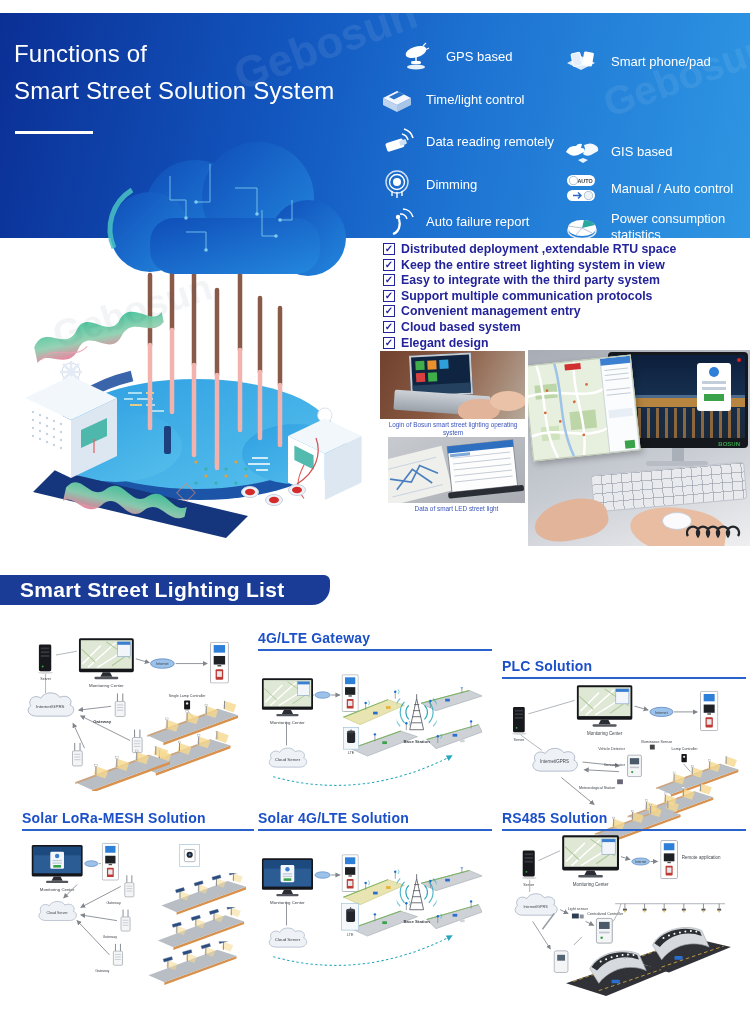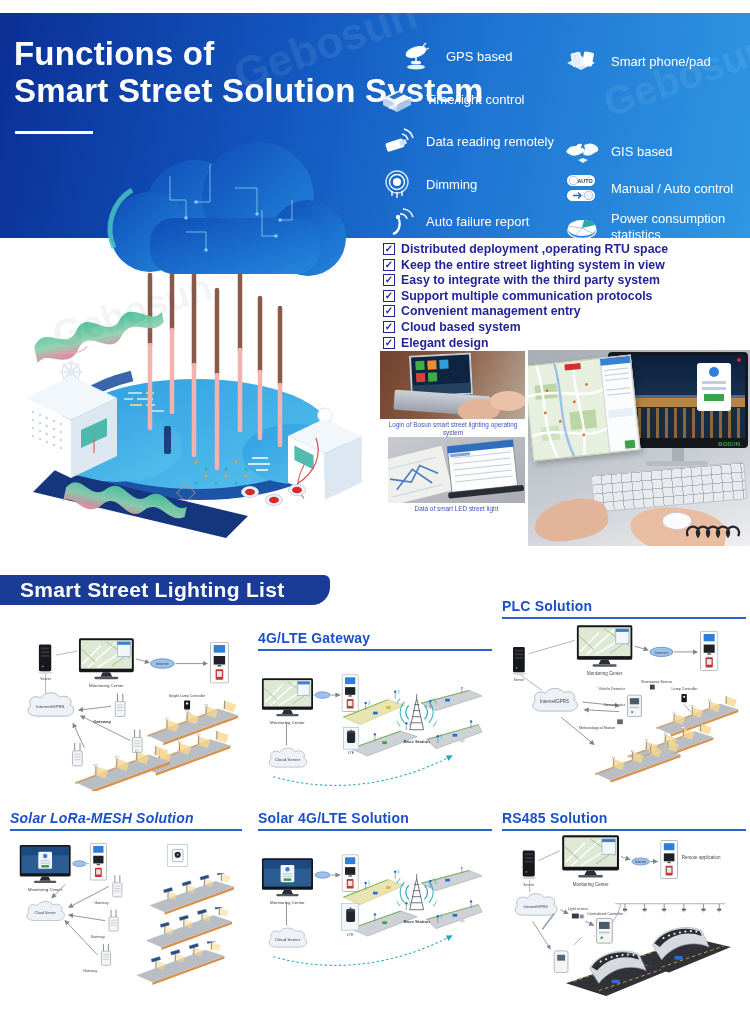--- a/index.html
+++ b/index.html
@@ -3,22 +3,22 @@
 <meta charset="utf-8">
 <style>
   html,body{margin:0;padding:0;background:#fff;}
   body{font-family:"Liberation Sans",sans-serif;}
   #page{position:relative;width:750px;height:1010px;background:#fff;overflow:hidden;}
   .abs{position:absolute;}
   
   #hdr{position:absolute;left:0;top:13px;width:750px;height:225px;
        background:linear-gradient(102deg,#0b2f95 0%,#1257bf 38%,#1e74d2 62%,#2f97e3 100%);overflow:hidden;}
   .wm{position:absolute;font-weight:bold;pointer-events:none;white-space:nowrap;}
-  #hdr-title{position:absolute;left:14px;top:22px;color:#fff;font-weight:bold;
-             font-size:33px;line-height:37px;letter-spacing:.2px;}
+  #hdr-title{position:absolute;left:14px;top:22px;color:#fff;font-weight:normal;
+             font-size:24px;line-height:37px;letter-spacing:.2px;}
   #hdr-underline{position:absolute;left:15px;top:118px;width:78px;height:3px;background:#fff;}
   .feat{position:absolute;display:flex;align-items:center;height:36px;}
   .fico{width:42px;height:32px;flex:0 0 42px;display:flex;align-items:center;justify-content:center;}
   .flabel{color:#fff;font-size:13px;line-height:16px;padding-left:8px;max-width:128px;}
   
   #checklist{position:absolute;left:383px;top:242px;width:360px;}
   .chk{display:flex;align-items:flex-start;height:15.6px;color:#23239a;font-size:12.3px;font-weight:700;}
   .cbx{flex:0 0 10px;width:10px;height:10px;border:1.6px solid #23239a;margin:1px 6px 0 0;
        font-size:10px;line-height:9px;text-align:center;color:#23239a;font-weight:bold;overflow:visible;}
   .caption{position:absolute;color:#3c55bb;font-size:6.4px;text-align:center;line-height:8px;}
@@ -500,21 +500,21 @@
           </g>
         <path d="M297 344 C316 332 322 314 316 298" stroke="#d05050" stroke-width="1.2" fill="none"></path>
       </g>
     </svg>
     <div class="wm" style="left:50px;top:150px;font-size:38px;color:#33506e;opacity:.06;transform:rotate(-18deg);">Gebosun</div>
   </div>
 
   <div id="checklist">
     <div class="chk">
         <span class="cbx">✓</span>
-        <span>Distributed deployment ,operating RTU space</span>
+        <span>Distributed deployment ,extendable RTU space</span>
       </div>
     <div class="chk">
         <span class="cbx">✓</span>
         <span>Keep the entire street lighting system in view</span>
       </div>
     <div class="chk">
         <span class="cbx">✓</span>
         <span>Easy to integrate with the third party system</span>
       </div>
     <div class="chk">
@@ -678,21 +678,21 @@
         <use href="#s-tower" x="146" y="40" width="42" height="46"></use>
         <text class="lb" x="167" y="93" text-anchor="middle" font-weight="bold">Base Station</text>
         <rect x="90" y="76" width="16" height="23" fill="#f4f8fb" stroke="#9fc2d8" stroke-width=".7"></rect>
         <use href="#s-lte-cyl" x="92" y="78" width="12" height="17"></use>
         <text class="lbs" x="98" y="104" text-anchor="middle">LTE</text>
         <path d="M16 128 Q110 154 204 106" stroke="#27a7bd" stroke-width="1.1" stroke-dasharray="2.5 2.5" fill="none" marker-end="url(#arwT)"></path>
       </svg>
     </div>
   </div>
 
-  <div class="sol-card" style="left:502px;top:598px;width:244px;">
+  <div class="sol-card" style="left:502px;top:658px;width:244px;">
     <div class="sol-title">PLC Solution</div>
     <div class="diagram">
       <svg width="238" height="159" viewBox="0 0 240 165">
         <line x1="24" y1="32" x2="72" y2="18" stroke="#9aa0a8" stroke-width=".8"></line>
         <line x1="16" y1="54" x2="38" y2="70" stroke="#9aa0a8" stroke-width=".8"></line>
         <use href="#s-server" x="6" y="24" width="17" height="30"></use>
         <text class="lbs" x="14" y="60" text-anchor="middle">Server</text>
         <use href="#s-monitor" x="74" y="2" width="58" height="45"></use>
         <text class="lb" x="103" y="54" text-anchor="middle">Monitoring Center</text>
         <line x1="134" y1="24" x2="148" y2="28" stroke="#80858c" stroke-width=".9" marker-end="url(#arw)"></line>
@@ -715,21 +715,21 @@
         <text class="lbs" x="186" y="70" text-anchor="middle">Lamp Controller</text>
         <use href="#s-lampcontroller" x="182" y="73" width="7" height="10"></use>
         <line x1="185" y1="84" x2="192" y2="92" stroke="#80858c" stroke-width=".7"></line>
         <use href="#s-road" x="146" y="76" width="96" height="43"></use>
         <use href="#s-road" x="116" y="104" width="100" height="45"></use>
         <use href="#s-road" x="82" y="122" width="100" height="45"></use>
       </svg>
     </div>
   </div>
 
-  <div class="sol-card" style="left:10px;top:810px;width:232px;font-style:italic;">
+  <div class="sol-card" style="left:22px;top:810px;width:232px;">
     <div class="sol-title">Solar LoRa-MESH Solution</div>
     <div class="diagram">
       <svg width="228" height="157" viewBox="0 0 240 165">
         <use href="#s-monitor-login" x="10" y="10" width="54" height="42"></use>
         <text class="lb" x="37" y="59" text-anchor="middle">Monitoring Center</text>
         <ellipse cx="73" cy="30" rx="7" ry="3" fill="#9cc2ea" stroke="#5a86c2" stroke-width=".7"></ellipse>
         <line x1="81" y1="30" x2="83" y2="30" stroke="#80858c" stroke-width=".8"></line>
         <use href="#s-panel" x="84" y="8" width="18" height="40"></use>
         <line x1="58" y1="52" x2="44" y2="66" stroke="#80858c" stroke-width=".9" marker-end="url(#arw)"></line>
         <use href="#s-cloud" x="14" y="68" width="46" height="26"></use>

